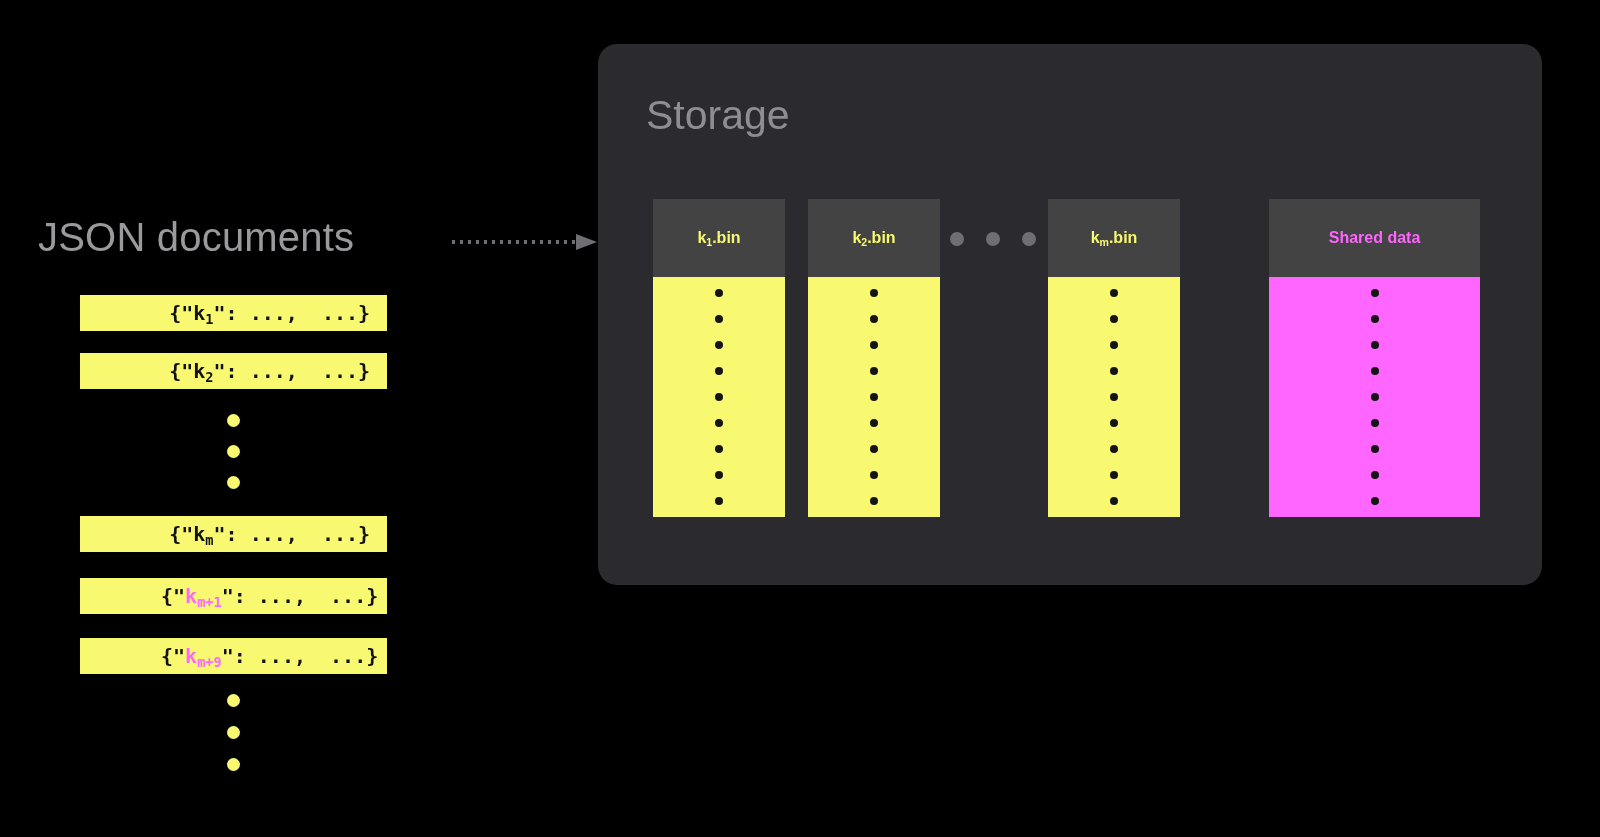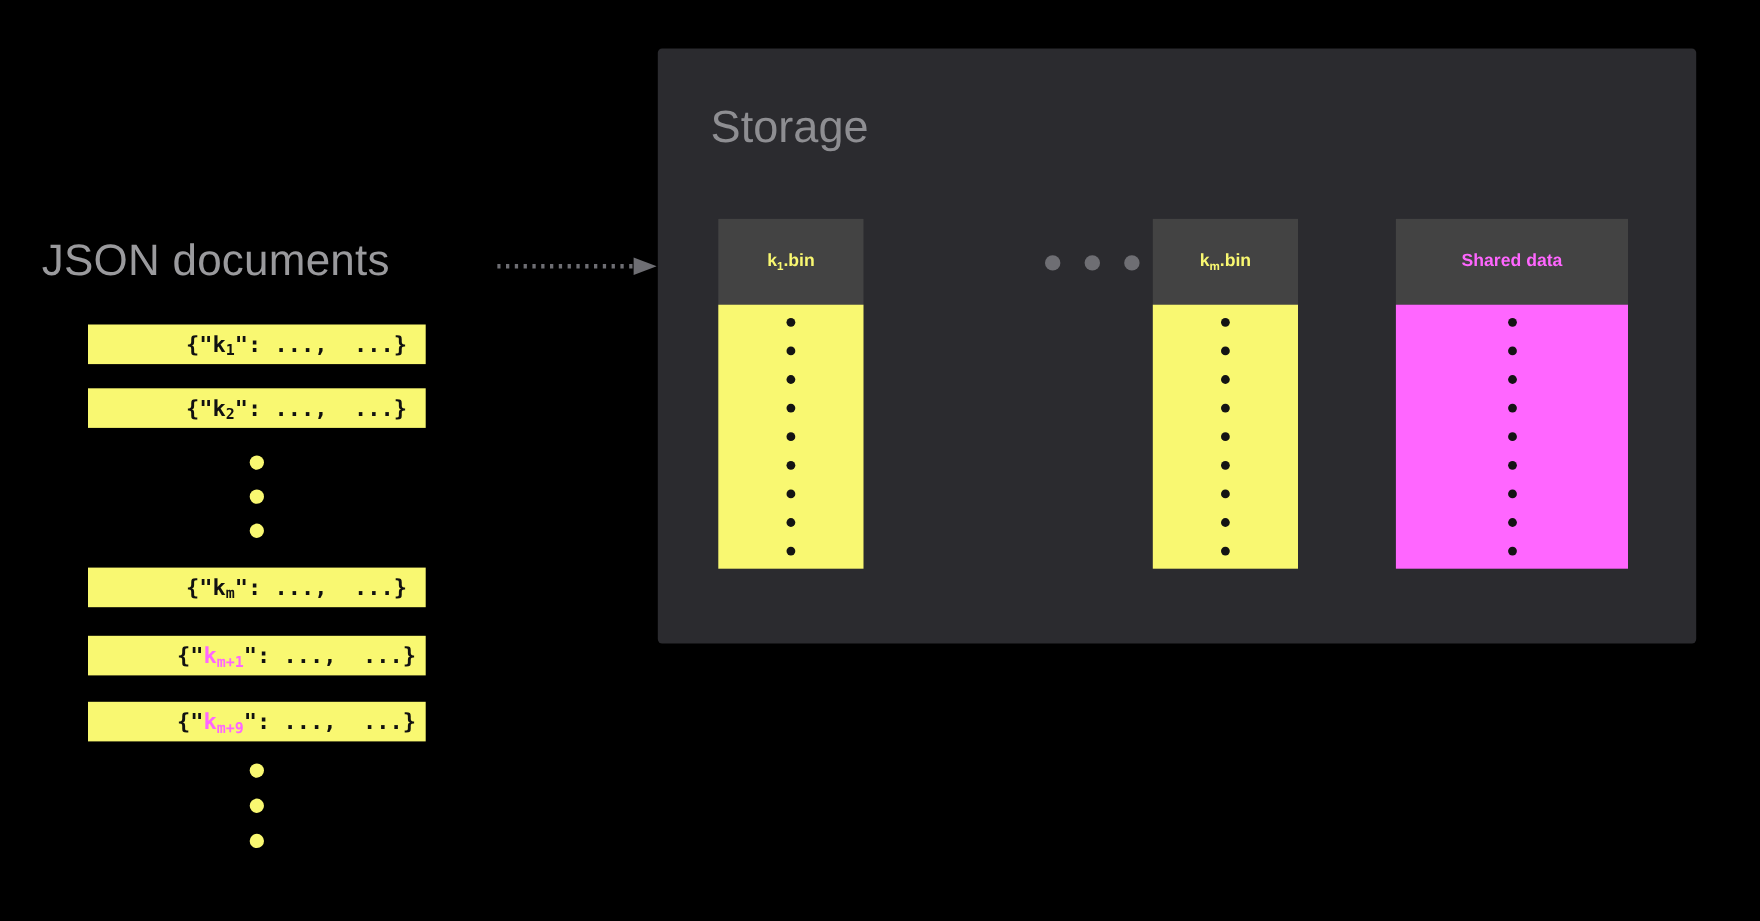--- a/index.html
+++ b/index.html
@@ -89,21 +89,21 @@
   }
 
   
   #storage-panel {
     position: absolute;
     left: 598px;
     top: 44px;
     width: 944px;
     height: 541px;
     background: #2b2b2f;
-    border-radius: 4px;
+    border-radius: 19px;
   }
   #storage-title {
     position: absolute;
     left: 48px;
     top: 48px;
     font-size: 41px;
     color: #8e8e92;
     font-family: "Liberation Sans", sans-serif;
     white-space: nowrap;
   }
@@ -241,20 +241,36 @@
       <span class="bdot"></span>
       <span class="bdot"></span>
       <span class="bdot"></span>
       <span class="bdot"></span>
       <span class="bdot"></span>
       <span class="bdot"></span>
       <span class="bdot"></span>
     </div>
   </div>
 
+  <div class="bin" style="left:210px">
+    <div class="bin-header">
+      <span class="bin-header-label"><span>k</span><sub>2</sub><span>.bin</span></span>
+    </div>
+    <div class="bin-body">
+      <span class="bdot"></span>
+      <span class="bdot"></span>
+      <span class="bdot"></span>
+      <span class="bdot"></span>
+      <span class="bdot"></span>
+      <span class="bdot"></span>
+      <span class="bdot"></span>
+      <span class="bdot"></span>
+      <span class="bdot"></span>
+    </div>
+  </div>
 
   <div id="bin-ellipsis">
     <span></span>
     <span></span>
     <span></span>
   </div>
 
   <div class="bin" style="left:450px">
     <div class="bin-header">
       <span class="bin-header-label"><span>k</span><sub>m</sub><span>.bin</span></span>

